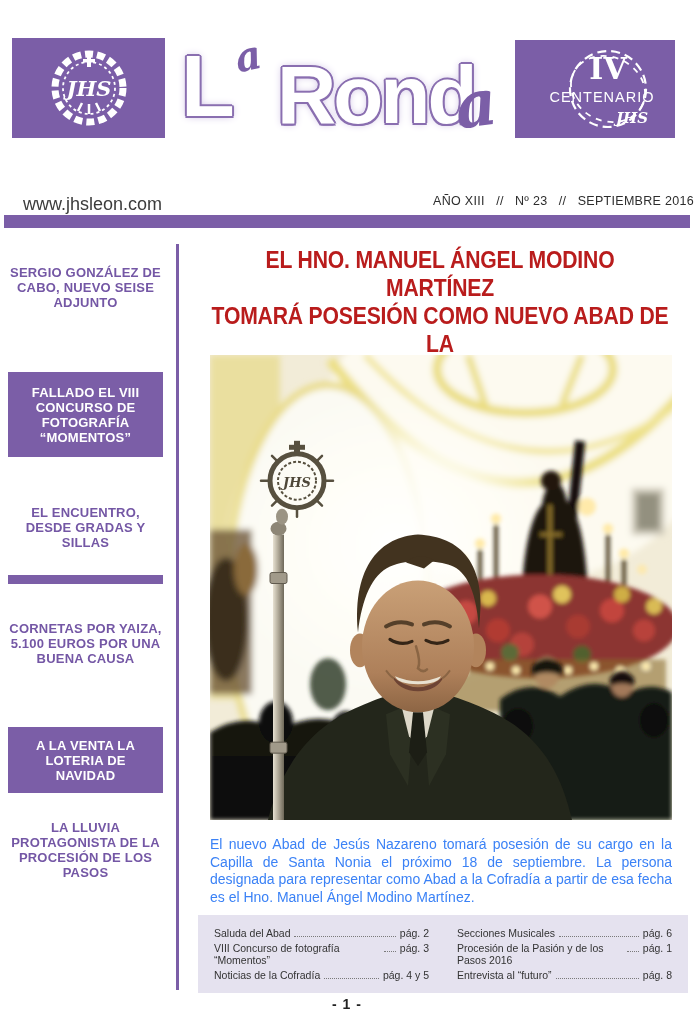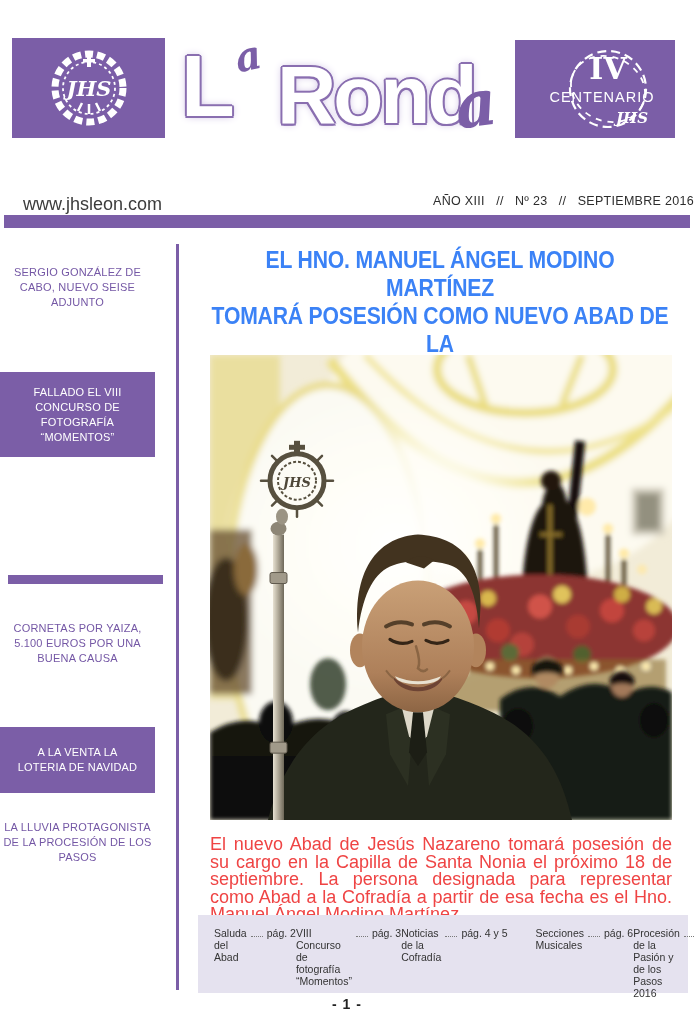--- a/index.html
+++ b/index.html
@@ -38,62 +38,62 @@
     background:#e7e4f1; color:#8a6db3; font-size:15px; line-height:28px;
     text-align:center; letter-spacing:.2px;
   }
   .issue-row { position:absolute; left:0; top:187px; width:694px; height:28px; background:#fff; }
   .website   { position:absolute; left:10px; top:7px; font-size:18px; color:#3c3c3c;margin-left:13px; }
   .issue-info{ position:absolute; left:0; top:7px; width:100%; text-align:right; font-size:12.5px; color:#2d2d2d; white-space:pre; letter-spacing:.3px; }
   .purple-bar{ position:absolute; left:4px; top:215px; width:686px; height:13px; background:#7b5ea7; }
 
   
   .sb {
-    position:absolute; left:0; width:155px; text-align:center;
-    font-weight:normal; font-size:11px; line-height:15px; letter-spacing:.2px;
+    position:absolute; left:8px; width:155px; text-align:center;
+    font-weight:bold; font-size:13px; line-height:15px; letter-spacing:.2px;
   }
   .sb.plain { color:#7457a5; }
   .sb.box {
     background:#7b5ea7; color:#ffffff; display:flex;
     align-items:center; justify-content:center; padding:4px 12px;
   }
   .sb1 { top:265px; }
   .sb2 { top:372px; height:85px; }
   .sb3 { top:505px; }
   .sb-divider { position:absolute; left:8px; top:575px; width:155px; height:9px; background:#7b5ea7; }
   .sb4 { top:621px; }
   .sb5 { top:727px; height:66px; }
   .sb6 { top:820px; }
   .sb7 { top:917px; height:70px; }
 
   .vline { position:absolute; left:176px; top:244px; width:3px; height:746px; background:#7b5ea7; }
 
   
   .headline {
     position:absolute; left:190px; top:246px; width:500px;
-    text-align:center; color:#3b82f6; font-weight:bold;
+    text-align:center; color:#b91c1c; font-weight:bold;
   }
   .headline .hl {
     font-size:23px; line-height:28px; letter-spacing:-.2px;
     transform:scaleX(.92); transform-origin:50% 50%;
   }
 
   .photo { position:absolute; left:210px; top:355px; width:462px; height:465px; }
   .photo svg { display:block; width:100%; height:100%; }
 
   .caption {
     position:absolute; left:210px; top:836px; width:462px;
-    font-size:18px; line-height:17.5px; color:#ef4444; text-align:justify;
+    font-size:14px; line-height:17.5px; color:#3b82f6; text-align:justify;
   }
 
   .toc {
     position:absolute; left:198px; top:915px; width:490px; height:78px;
     background:#e5e2ef; display:flex; gap:28px; padding:12px 16px;
   }
-  .toc-col { flex:1; display:flex; flex-direction:row; justify-content:space-between; }
+  .toc-col { flex:1; display:flex; flex-direction:column; justify-content:space-between; }
   .toc-row { display:flex; align-items:baseline; font-size:10.5px; color:#333; }
   .toc-row .dots { flex:1; border-bottom:1.6px dotted #7a7a7a; margin:0 4px 2px 4px; min-width:12px; }
   .toc-row .pg { white-space:nowrap; }
 
   .page-number {
     position:absolute; left:0; top:996px; width:694px; text-align:center;
     font-size:14px; font-weight:bold; color:#222; letter-spacing:1px;
   }
 </style>
 </head>
@@ -131,20 +131,21 @@
 
 
   <div class="issue-row">
     <span class="website">www.jhsleon.com</span>
     <span class="issue-info">AÑO XIII   //   Nº 23   //   SEPTIEMBRE 2016</span>
   </div>
   <div class="purple-bar"></div>
 
   <div class="sb plain sb1">SERGIO GONZÁLEZ DE CABO, NUEVO SEISE ADJUNTO</div>
   <div class="sb box sb2">FALLADO EL VIII CONCURSO DE FOTOGRAFÍA “MOMENTOS”</div>
+  <div class="sb plain sb3">EL ENCUENTRO, DESDE GRADAS Y SILLAS</div>
   <div class="sb-divider"></div>
   <div class="sb plain sb4">CORNETAS POR YAIZA, 5.100 EUROS POR UNA BUENA CAUSA</div>
   <div class="sb plain sb6">LA LLUVIA PROTAGONISTA DE LA PROCESIÓN DE LOS PASOS</div>
   <div class="sb box sb5">A LA VENTA LA LOTERIA DE NAVIDAD</div>
 
   <div class="vline"></div>
 
   <div class="headline">
     <div class="hl">EL HNO. MANUEL ÁNGEL MODINO MARTÍNEZ</div>
     <div class="hl">TOMARÁ POSESIÓN COMO NUEVO ABAD DE LA</div>

